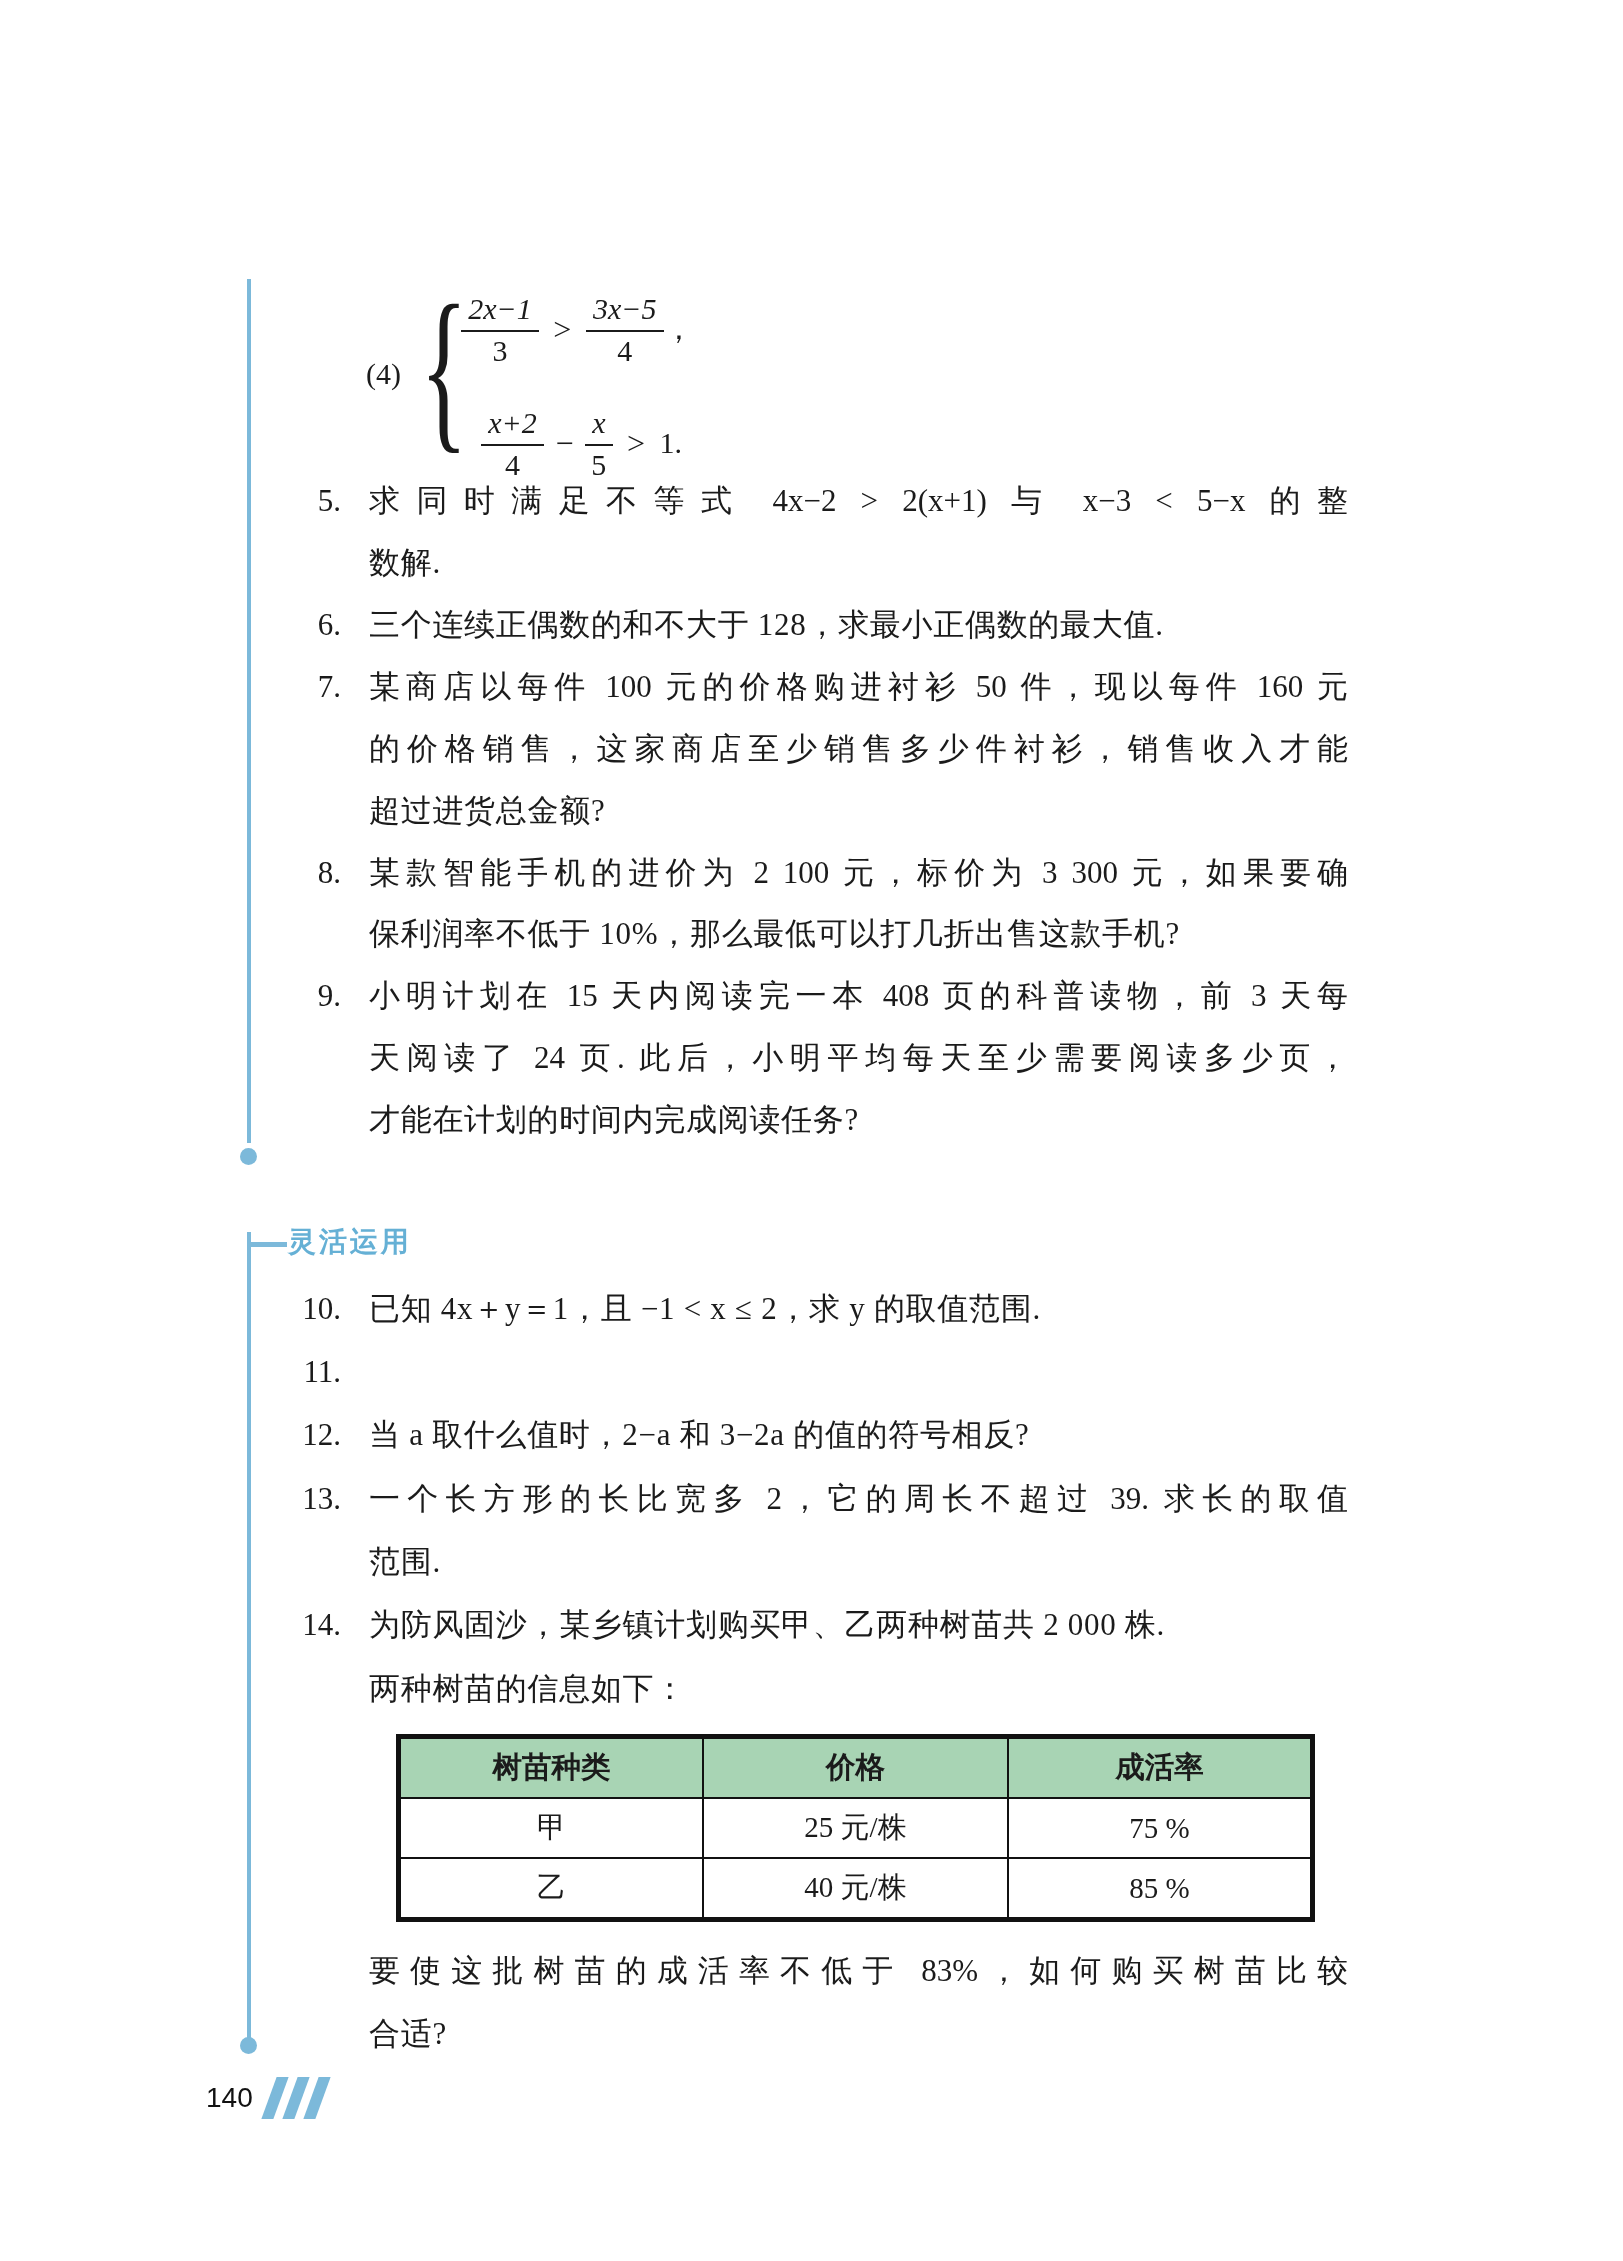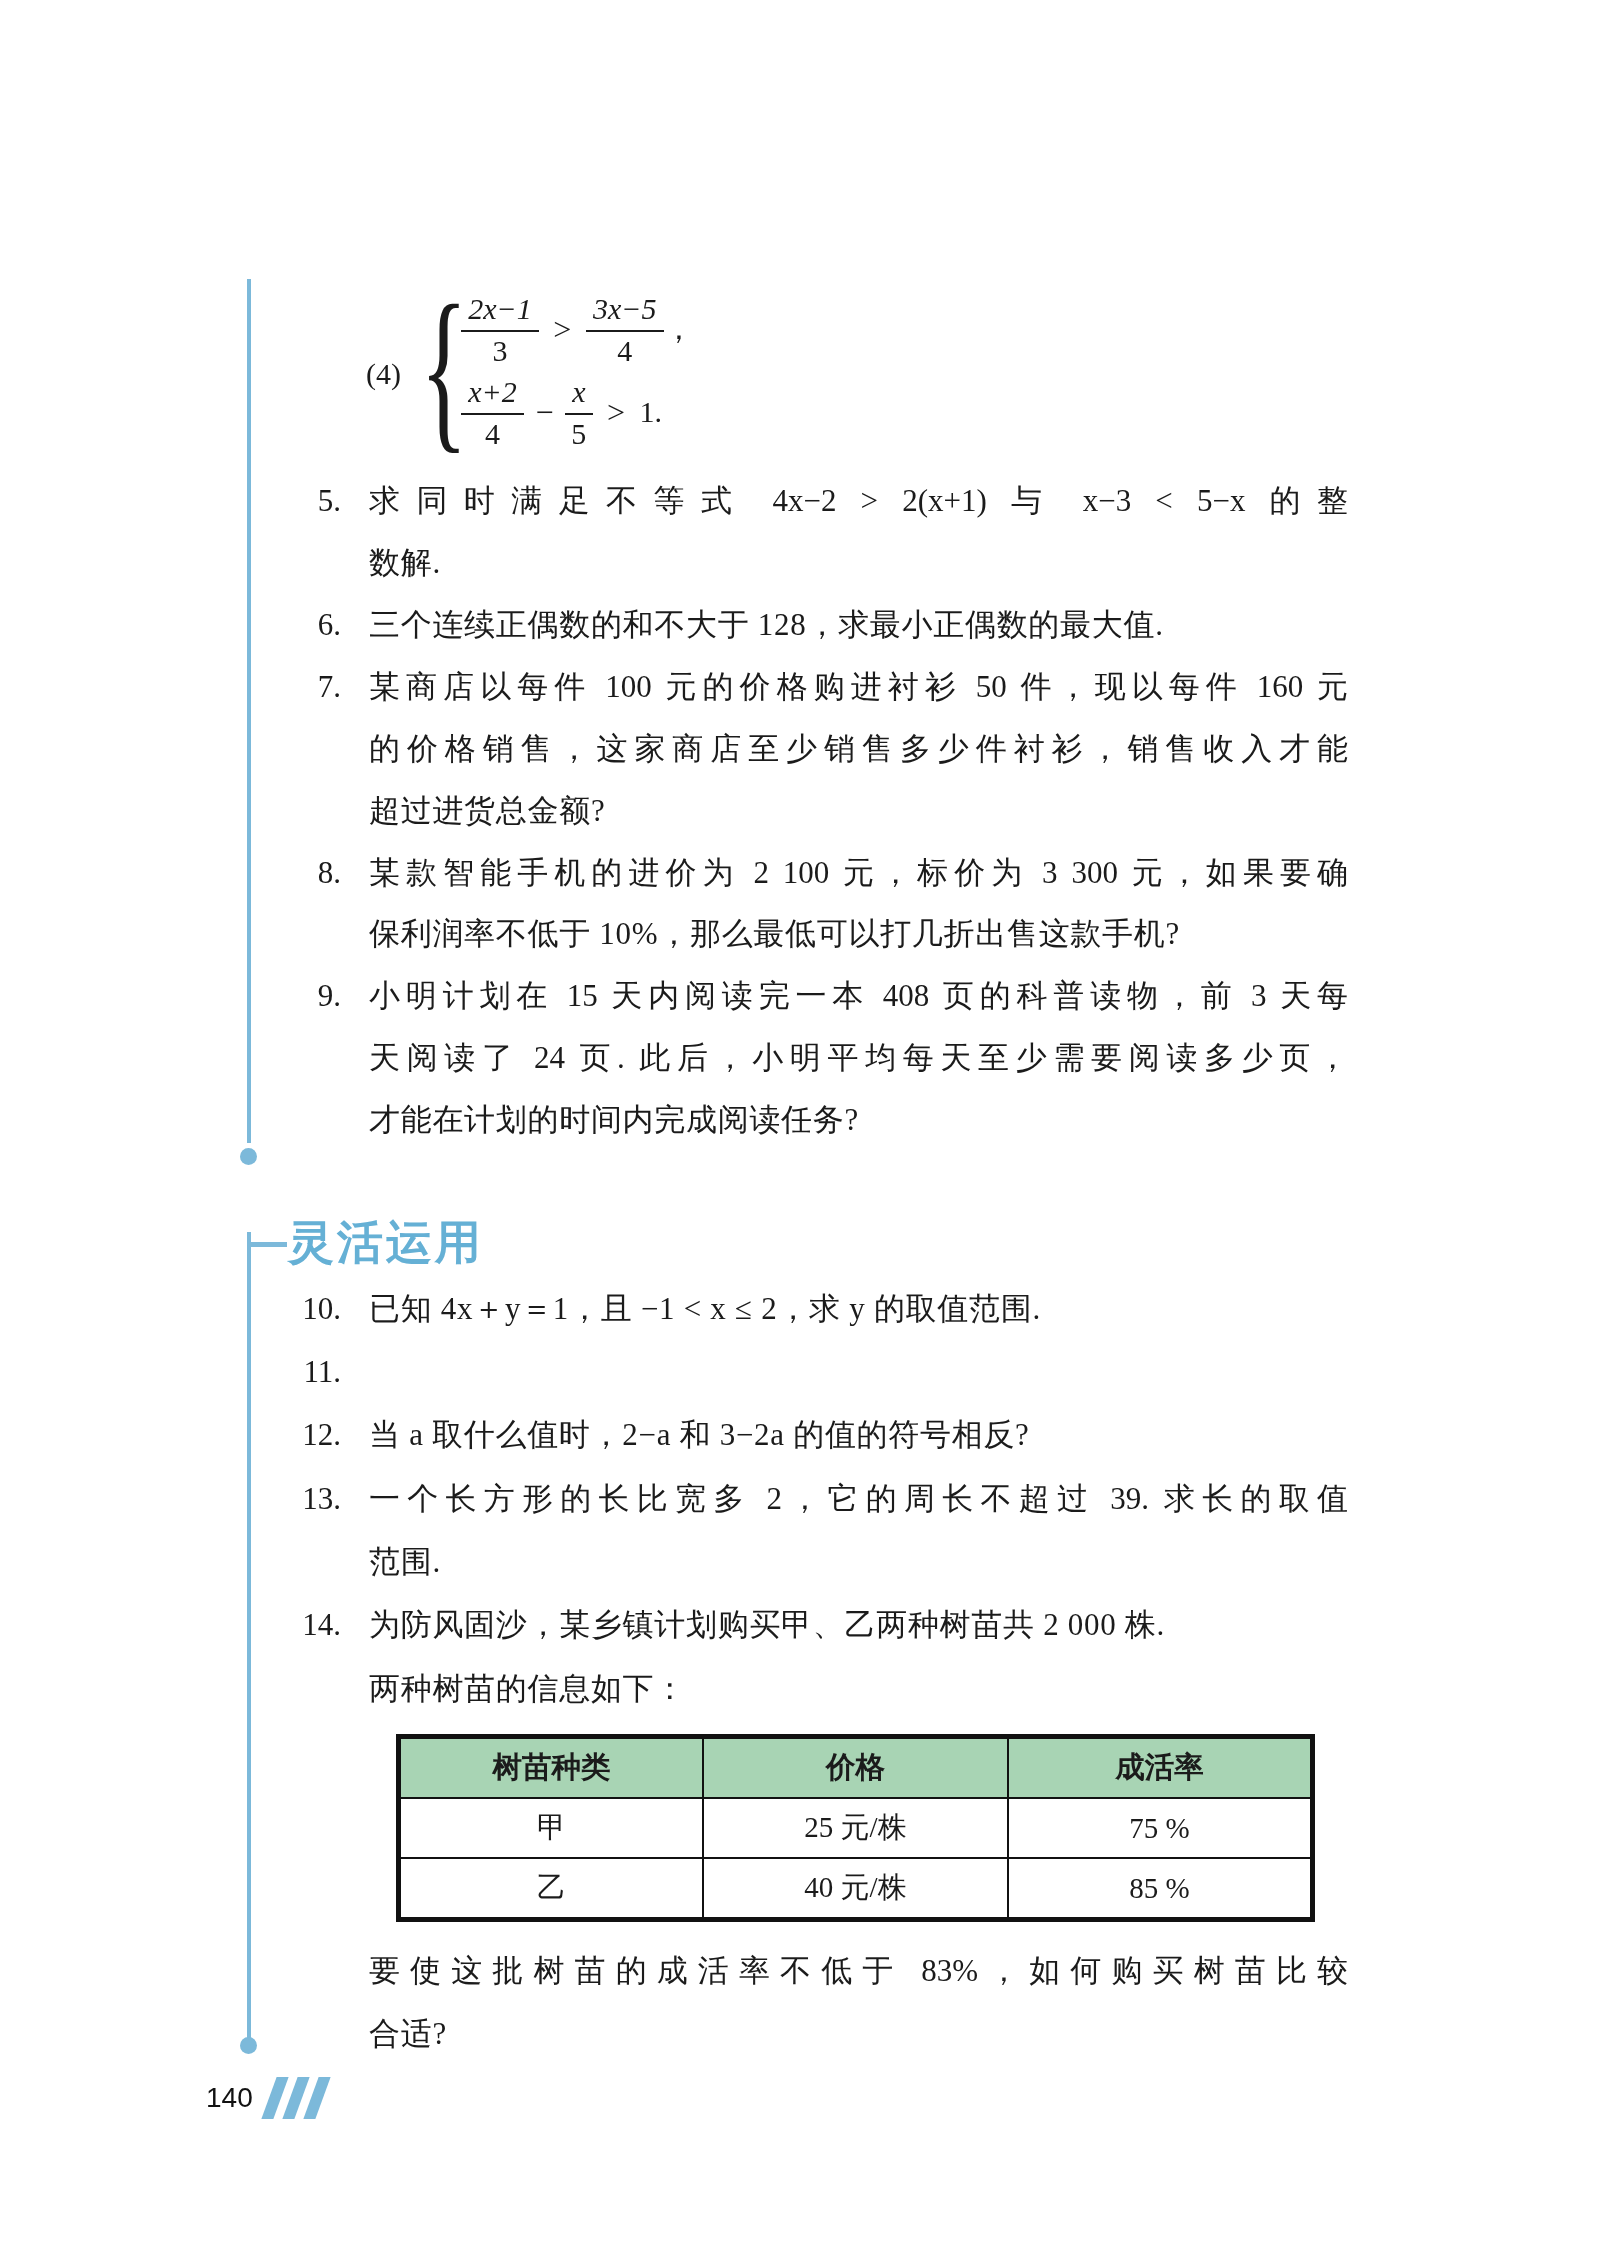--- a/index.html
+++ b/index.html
@@ -13,21 +13,21 @@
   }
   
   .vrule{position:absolute;width:3.6px;background:#7cb9da;}
   .tdot{position:absolute;width:17.3px;height:17.3px;border-radius:50%;background:#7cb9da;}
   .branch{position:absolute;height:5px;background:#7cb9da;}
 
   
   .section-title{
     position:absolute;left:288px;top:1219px;
     font-family:"Liberation Sans","DejaVu Sans",sans-serif;
-    font-weight:bold;font-size:46px;line-height:46px;
+    font-weight:bold;font-size:28px;line-height:46px;
     color:#65b0d5;letter-spacing:2.9px;
   }
 
   
   .num{
     position:absolute;left:281px;width:60px;
     text-align:right;font-size:31px;line-height:63px;height:63px;
   }
   .tl{
     position:absolute;left:369px;width:979px;height:63px;
@@ -101,21 +101,21 @@
       <span class="fn">2x−1</span>
       <span class="fd">3</span>
     </span>
     <span class="rel">&gt;</span>
     <span class="frac">
       <span class="fn">3x−5</span>
       <span class="fd">4</span>
     </span>
     <span>，</span>
   </div>
-  <div class="f-row" style="top:365px;">
+  <div class="f-row" style="top:396px;margin-left:20px;">
     <span class="frac">
       <span class="fn">x+2</span>
       <span class="fd">4</span>
     </span>
     <span class="op">−</span>
     <span class="frac">
       <span class="fn">x</span>
       <span class="fd">5</span>
     </span>
     <span class="rel">&gt;</span>

